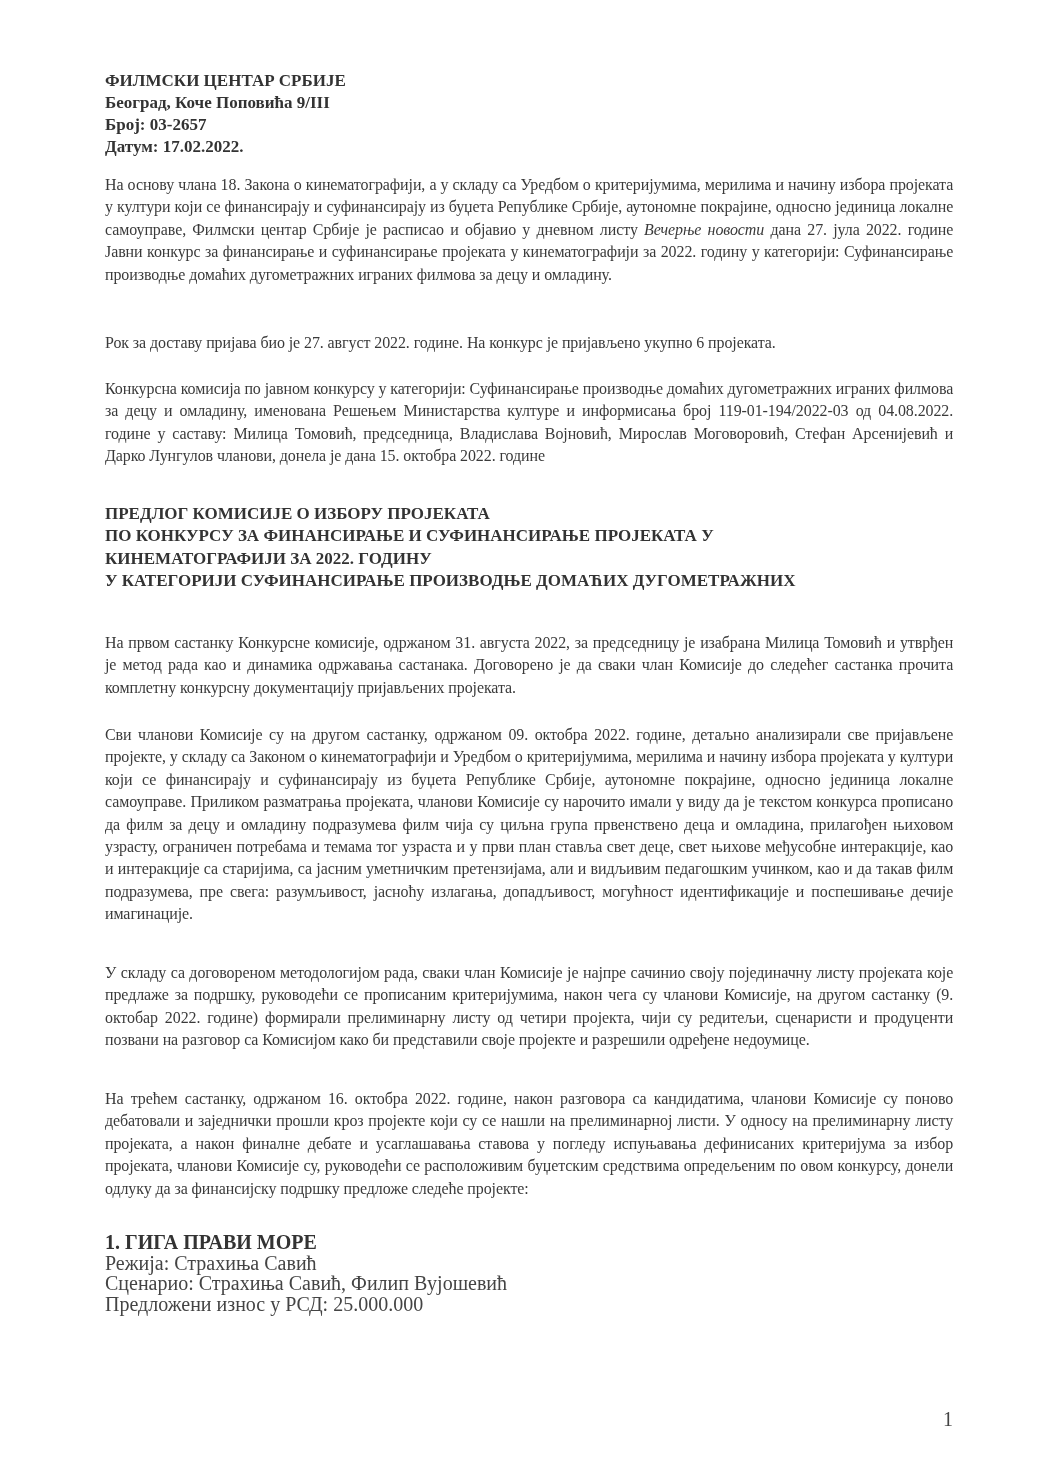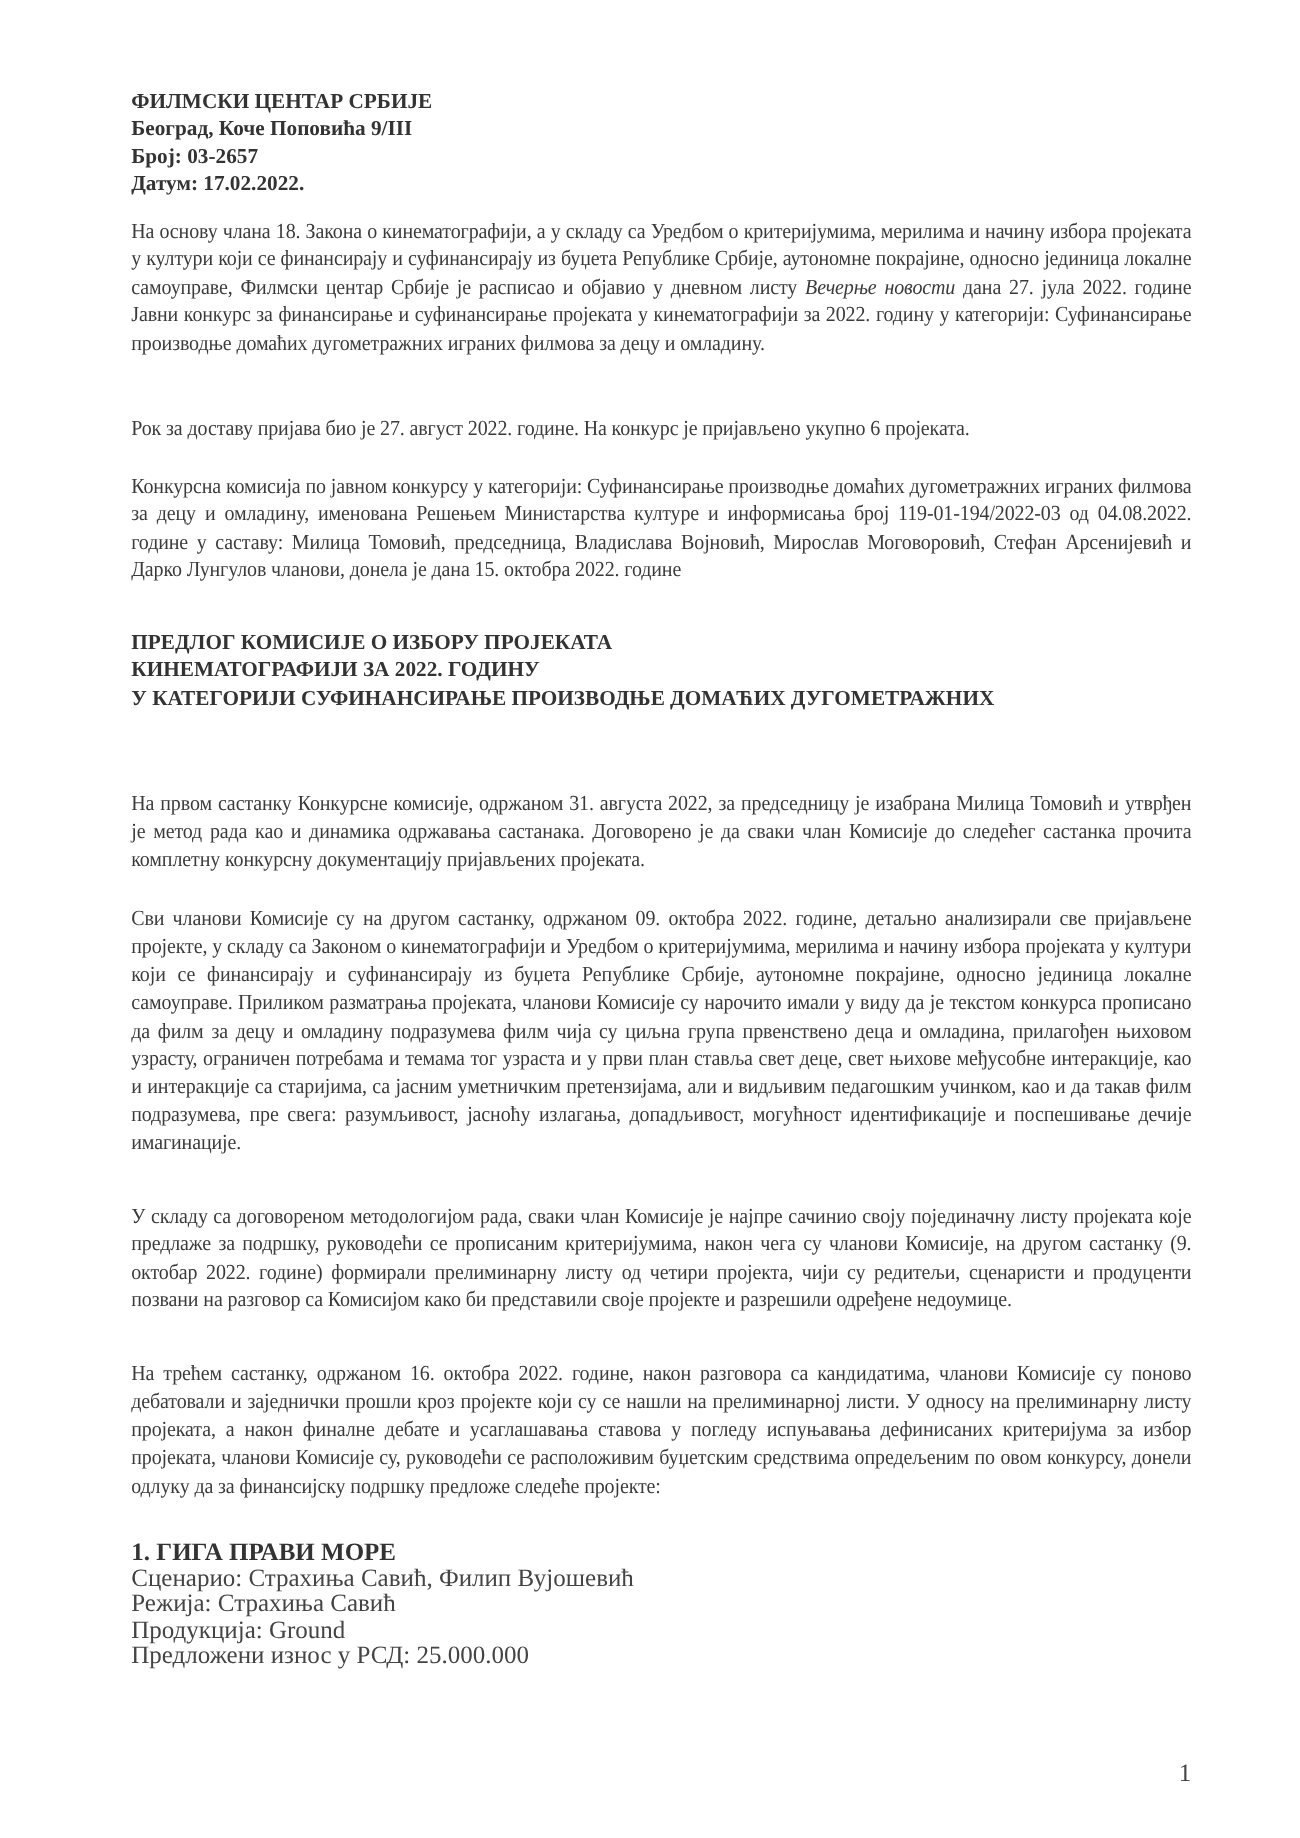--- a/index.html
+++ b/index.html
@@ -39,34 +39,34 @@
   <div class="para wide" style="top:174px;">
     <span>На основу члана 18. Закона о кинематографији, а у складу са Уредбом о критеријумима, мерилима и начину избора пројеката у култури који се финансирају и суфинансирају из буџета Републике Србије, аутономне покрајине, односно јединица локалне самоуправе, Филмски центар Србије је расписао и објавио у дневном листу </span><i>Вечерње новости</i><span> дана 27. јула 2022. године Јавни конкурс за финансирање и суфинансирање пројеката у кинематографији за 2022. годину у категорији: Суфинансирање производње домаћих дугометражних играних филмова за децу и омладину.</span>
   </div>
 
   <div class="para wide" style="top:332px;">Рок за доставу пријава био је 27. август 2022. године. На конкурс је пријављено укупно 6 пројеката.</div>
 
   <div class="para wide" style="top:378px;">Конкурсна комисија по јавном конкурсу у категорији: Суфинансирање производње домаћих дугометражних играних филмова за децу и омладину, именована Решењем Министарства културе и информисања број 119-01-194/2022-03 од 04.08.2022. године у саставу: Милица Томовић, председница, Владислава Војновић, Мирослав Моговоровић, Стефан Арсенијевић и Дарко Лунгулов чланови, донела је дана 15. октобра 2022. године</div>
 
   <div class="title">
     <div>ПРЕДЛОГ КОМИСИЈЕ О ИЗБОРУ ПРОЈЕКАТА</div>
+    <div>ПО КОНКУРСУ ЗА ФИНАНСИРАЊЕ И СУФИНАНСИРАЊЕ ПРОЈЕКАТА У</div>
     <div>КИНЕМАТОГРАФИЈИ ЗА 2022. ГОДИНУ</div>
     <div>У КАТЕГОРИЈИ СУФИНАНСИРАЊЕ ПРОИЗВОДЊЕ ДОМАЋИХ ДУГОМЕТРАЖНИХ</div>
   </div>
 
   <div class="para wide" style="top:632px;">На првом састанку Конкурсне комисије, одржаном 31. августа 2022, за председницу је изабрана Милица Томовић и утврђен је метод рада као и динамика одржавања састанака. Договорено је да сваки члан Комисије до следећег састанка прочита комплетну конкурсну документацију пријављених пројеката.</div>
 
   <div class="para wide" style="top:724px;">Сви чланови Комисије су на другом састанку, одржаном 09. октобра 2022. године, детаљно анализирали све пријављене пројекте, у складу са Законом о кинематографији и Уредбом о критеријумима, мерилима и начину избора пројеката у култури који се финансирају и суфинансирају из буџета Републике Србије, аутономне покрајине, односно јединица локалне самоуправе. Приликом разматрања пројеката, чланови Комисије су нарочито имали у виду да је текстом конкурса прописано да  филм за децу и омладину подразумева филм чија су циљна група првенствено деца и омладина, прилагођен њиховом узрасту, ограничен потребама и темама тог узраста и у први план ставља свет деце, свет њихове међусобне интеракције, као и интеракције са старијима, са јасним уметничким претензијама, али и видљивим педагошким учинком, као и да  такав филм подразумева, пре свега: разумљивост, јасноћу излагања, допадљивост, могућност идентификације и поспешивање дечије имагинације.</div>
 
   <div class="para wide" style="top:962px;">У складу са договореном методологијом рада, сваки члан Комисије је најпре сачинио своју појединачну листу пројеката које предлаже за подршку, руководећи се прописаним критеријумима, након чега су чланови Комисије, на другом састанку (9. октобар 2022. године) формирали прелиминарну листу од четири пројекта, чији су  редитељи, сценаристи и продуценти позвани на разговор са Комисијом како би представили своје пројекте и разрешили одређене недоумице.</div>
 
   <div class="para wide" style="top:1088px;">На трећем састанку, одржаном 16. октобра 2022. године, након разговора са кандидатима, чланови Комисије су поново дебатовали и заједнички прошли кроз пројекте који су се нашли на прелиминарној листи. У односу на прелиминарну листу пројеката, а након финалне дебате и усаглашавања ставова у погледу испуњавања дефинисаних критеријума за избор пројеката, чланови Комисије су, руководећи се расположивим буџетским средствима опредељеним по овом конкурсу, донели одлуку да за финансијску подршку предложе следеће пројекте:</div>
 
   <div class="proj">
     <div class="ptitle">1. ГИГА ПРАВИ МОРЕ</div>
+    <div>Режија: Страхиња Савић</div>
     <div>Сценарио: Страхиња Савић, Филип Вујошевић</div>
-    <div>Режија: Страхиња Савић</div>
-    <div>Продукција: Ground</div>
     <div>Предложени износ у РСД: 25.000.000</div>
   </div>
 
   <div class="pagenum">1</div>
 </div>
 
 </body></html>

